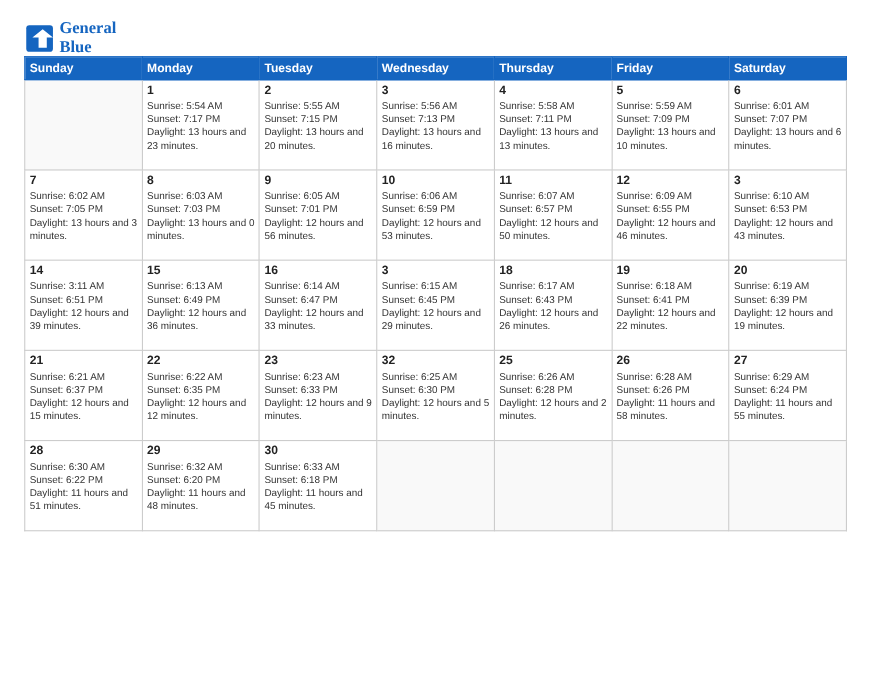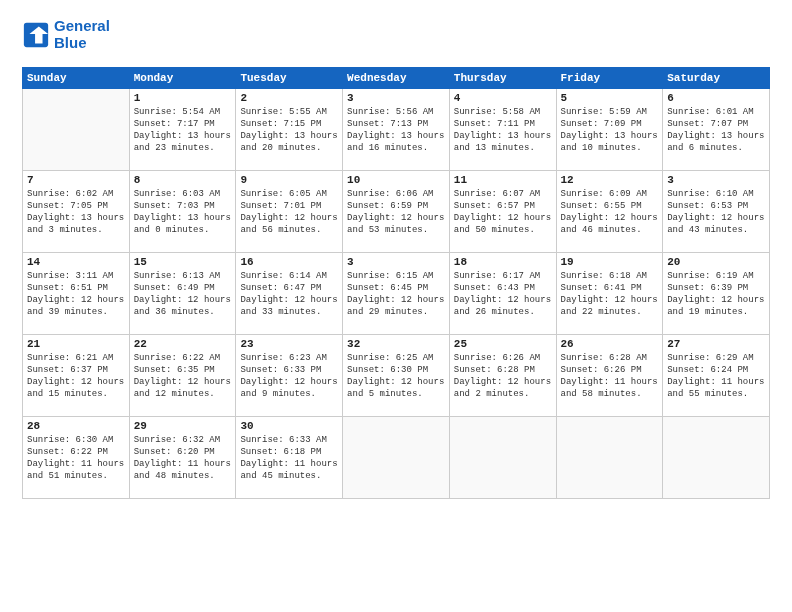--- a/index.html
+++ b/index.html
@@ -13,21 +13,22 @@
     .page {
       width: 792px;
       height: 612px;
       padding: 18px 22px 14px 22px;
       background: #fff;
     }
     .header-row {
       display: flex;
       justify-content: space-between;
       align-items: flex-end;
-      margin-bottom: 16px;
+      margin-bottom: 0;
+      font-family: Liberation Serif, serif;
     }
     .logo {
       display: flex;
       align-items: center;
       gap: 4px;
     }
     .logo-text {
       font-size: 15px;
       font-weight: bold;
       color: #333;
@@ -51,21 +52,20 @@
     }
     .location-title {
       font-size: 14px;
       color: #333;
     }
     .calendar {
       width: 100%;
       border-collapse: collapse;
       table-layout: fixed;
       font-size: 10px;
-      font-family: Liberation Mono, monospace;
     }
     .calendar th {
       background: #1565c0;
       color: #fff;
       padding: 4px 4px;
       text-align: left;
       font-size: 11px;
       font-weight: bold;
       border: 1px solid #1565c0;
     }

